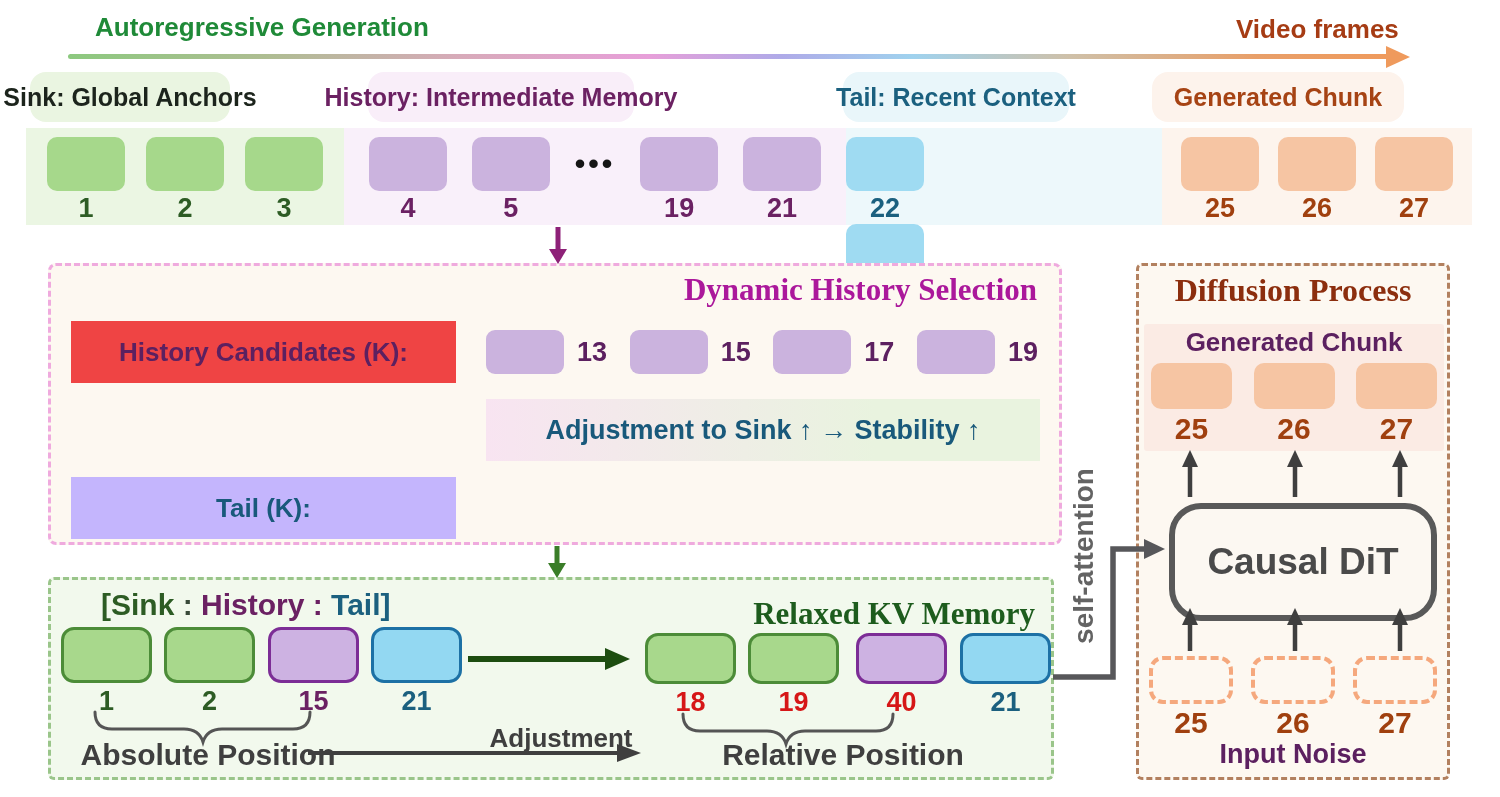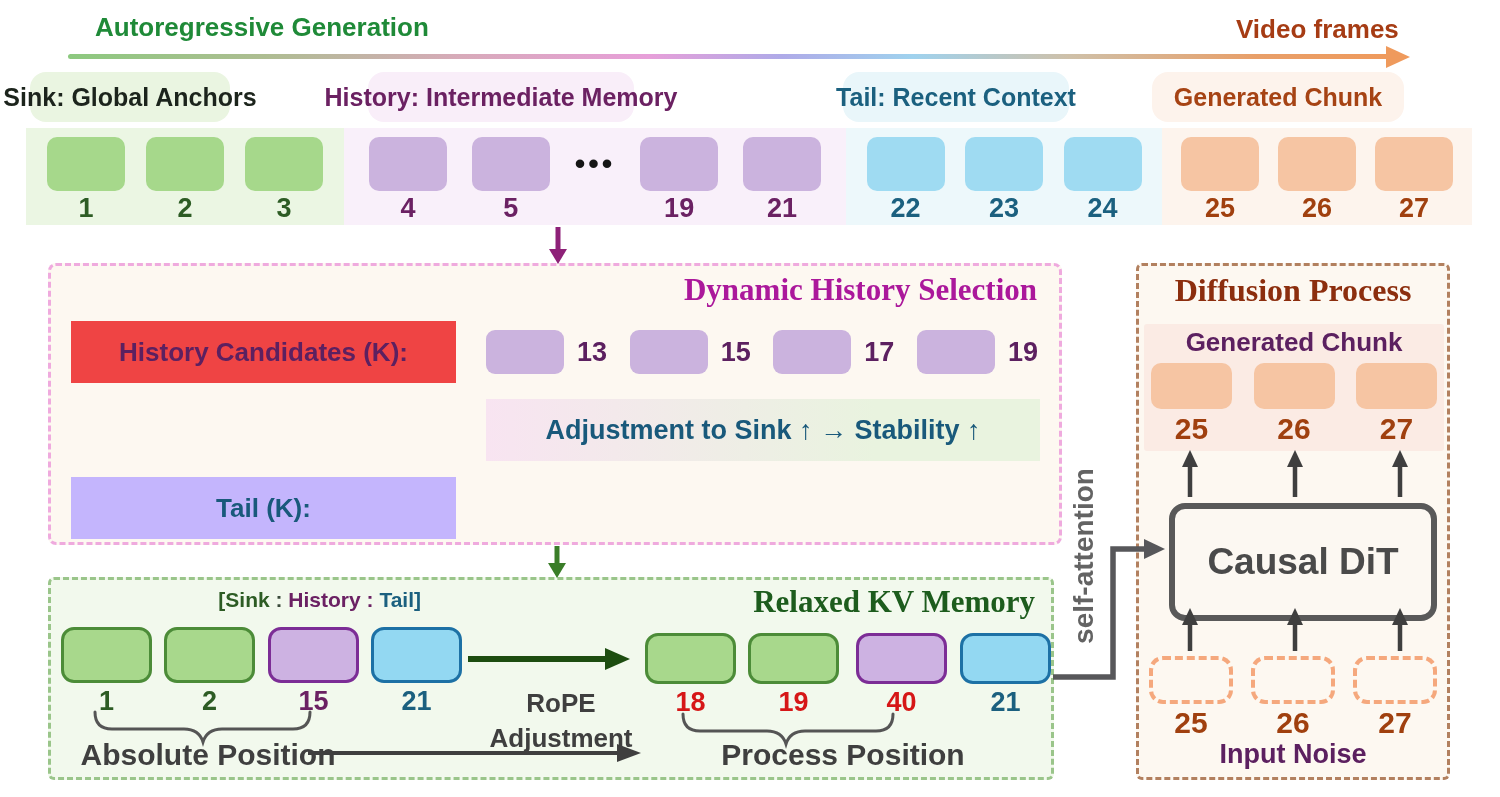--- a/index.html
+++ b/index.html
@@ -23,21 +23,21 @@
   .pill-sink { left:30px; width:200px; background:#eaf5e1; color:#1c241c; }
   .pill-history { left:368px; width:266px; background:#f9eef9; color:#6b2162; }
   .pill-tail { left:843px; width:226px; background:#e9f6fa; color:#1b607f; }
   .pill-gen { left:1152px; width:252px; background:#fdf3ec; color:#a64314; }
 
   
   .strip-section { top:128px; height:97px; display:flex; justify-content:space-evenly;
     align-items:flex-start; padding-top:9px; }
   .sec-green { left:26px; width:318px; background:#ebf6e3; }
   .sec-purple { left:344px; width:502px; background:#f9f0fa; }
-  .sec-blue { left:846px; width:316px; background:#edf8fb; }
+  .sec-blue { left:846px; width:316px; background:#edf8fb;flex-direction:column; }
   .sec-orange { left:1162px; width:310px; background:#fdf4ed; }
   .cell { display:flex; flex-direction:column; align-items:center; gap:3px; }
   .chip { border-radius:10px; }
   .strip-section .chip { width:78px; height:54px; }
   .chip-green { background:#a6d88b; }
   .chip-purple { background:#cbb3de; }
   .chip-blue { background:#9fdbf2; }
   .chip-orange { background:#f6c5a3; }
   .num { font-weight:bold; font-size:27px; text-align:center; line-height:1.1; }
   .n-green { color:#2d5c24; } .n-purple { color:#6b2163; }
@@ -58,23 +58,23 @@
   .val-tail { background:linear-gradient(90deg,#f8e4f1 0%,#dceef9 70%); }
   .cand-row { position:absolute; left:435px; width:552px; height:62px; display:flex;
     justify-content:space-between; align-items:center; }
   .cand-group { display:flex; align-items:center; gap:13px; }
   .cand-chip { width:78px; height:44px; border-radius:9px; background:#cbb3de; }
   .cand-num { font-size:27px; font-weight:bold; color:#5c2060; }
 
   
   .kv-box { left:48px; top:577px; width:1006px; height:203px; background:#f2f9ed;
     border:3px dashed #9ac58a; border-radius:6px; }
-  .kv-bracket { position:absolute; left:50px; top:8px; width:320px; text-align:right;
-    font-size:21px; font-weight:bold; white-space:pre; }
-  .kv-title { position:absolute; right:16px; top:4px; font-size:31px; color:#1d5c1d; white-space:nowrap; }
+  .kv-bracket { position:absolute; left:50px; top:8px; width:320px; text-align:left;
+    font-size:30px; font-weight:bold; white-space:pre; }
+  .kv-title { position:absolute; right:16px; top:16px; font-size:31px; color:#1d5c1d; white-space:nowrap; }
   .kv-cell { position:absolute; display:flex; flex-direction:column; align-items:center; gap:4px; }
   .kv-chip { width:85px; height:50px; border-radius:13px; border:3px solid; }
   .kvc-green { background:#a8d88c; border-color:#4c8c38; }
   .kvc-purple { background:#cdb2e2; border-color:#7c2d96; }
   .kvc-blue { background:#93d8f2; border-color:#1d71a5; }
   .kv-chip-sm { height:45px; }
   .rope { position:absolute; left:430px; width:160px; text-align:center; font-size:26px;
     font-weight:600; color:#3f3f3f; }
   .pos-label { position:absolute; font-size:30px; font-weight:600; color:#3f3f3f;
     text-align:center; white-space:nowrap; }
@@ -90,21 +90,21 @@
     font-size:32px; color:#8c2e0e; }
   .diff-panel { position:absolute; left:5px; top:58px; width:300px; height:127px;
     background:#fbebe4; border-radius:3px; }
   .gc-label { position:absolute; left:0; right:0; top:3px; text-align:center;
     font-size:26px; font-weight:bold; color:#5c2060; }
   .dp-chip-row { position:absolute; left:7px; right:7px; top:39px; display:flex; justify-content:space-between; }
   .dp-chip { width:81px; height:46px; border-radius:10px; background:#f6c5a3; }
   .dp-num-row { position:absolute; left:7px; right:7px; top:88px; display:flex; justify-content:space-between; }
   .dp-num { width:81px; font-size:30px; font-weight:bold; color:#a0400f; text-align:center; }
   .dit { position:absolute; left:30px; top:237px; width:256px; height:106px; background:#fcf8f2;
-    border:6px solid #595959; border-radius:16px; font-size:37px; font-weight:bold; color:#4a4a4a; }
+    border:6px solid #595959; border-radius:32px; font-size:37px; font-weight:bold; color:#4a4a4a; }
   .noise-row { position:absolute; left:10px; right:10px; top:390px; display:flex; justify-content:space-between; }
   .noise-chip { width:84px; height:48px; border-radius:14px; border:4px dashed #f5a87d; box-sizing:border-box; }
   .noise-num-row { position:absolute; left:10px; right:10px; top:440px; display:flex; justify-content:space-between; }
   .noise-label { position:absolute; left:0; right:0; top:473px; text-align:center;
     font-size:27px; font-weight:bold; color:#5c2060; }
 
   svg.overlay { position:absolute; left:0; top:0; z-index:6; pointer-events:none; }
 </style>
 </head>
 <body>
@@ -224,42 +224,41 @@
     </div>
   <div class="kv-cell" style="left:217px; top:47px;">
       <div class="kv-chip kvc-purple"></div>
       <div class="num n-purple">15</div>
     </div>
   <div class="kv-cell" style="left:320px; top:47px;">
       <div class="kv-chip kvc-blue"></div>
       <div class="num n-teal">21</div>
     </div>
 
-  <div class="rope" style="top:108px;">RoPE</div>
   <div class="rope" style="top:143px;">Adjustment</div>
 
   <div class="kv-cell" style="left:594px; top:53px;">
       <div class="kv-chip kv-chip-sm kvc-green"></div>
       <div class="num n-red">18</div>
     </div>
   <div class="kv-cell" style="left:697px; top:53px;">
       <div class="kv-chip kv-chip-sm kvc-green"></div>
       <div class="num n-red">19</div>
     </div>
   <div class="kv-cell" style="left:805px; top:53px;">
       <div class="kv-chip kv-chip-sm kvc-purple"></div>
       <div class="num n-red">40</div>
     </div>
   <div class="kv-cell" style="left:909px; top:53px;">
       <div class="kv-chip kv-chip-sm kvc-blue"></div>
       <div class="num n-teal">21</div>
     </div>
 
   <div class="pos-label" style="left:27px; top:158px; width:260px;">Absolute Position</div>
-  <div class="pos-label" style="left:652px; top:158px; width:280px;">Process Position</div>
+  <div class="pos-label" style="left:652px; top:158px; width:280px;">Relative Position</div>
 </div>
 
 <div class="abs vtext">self-attention</div>
 
 <div class="abs diff-box">
   <div class="serif diff-title">Diffusion Process</div>
   <div class="diff-panel">
     <div class="gc-label">Generated Chunk</div>
     <div class="dp-chip-row">
       <div class="dp-chip"></div>

